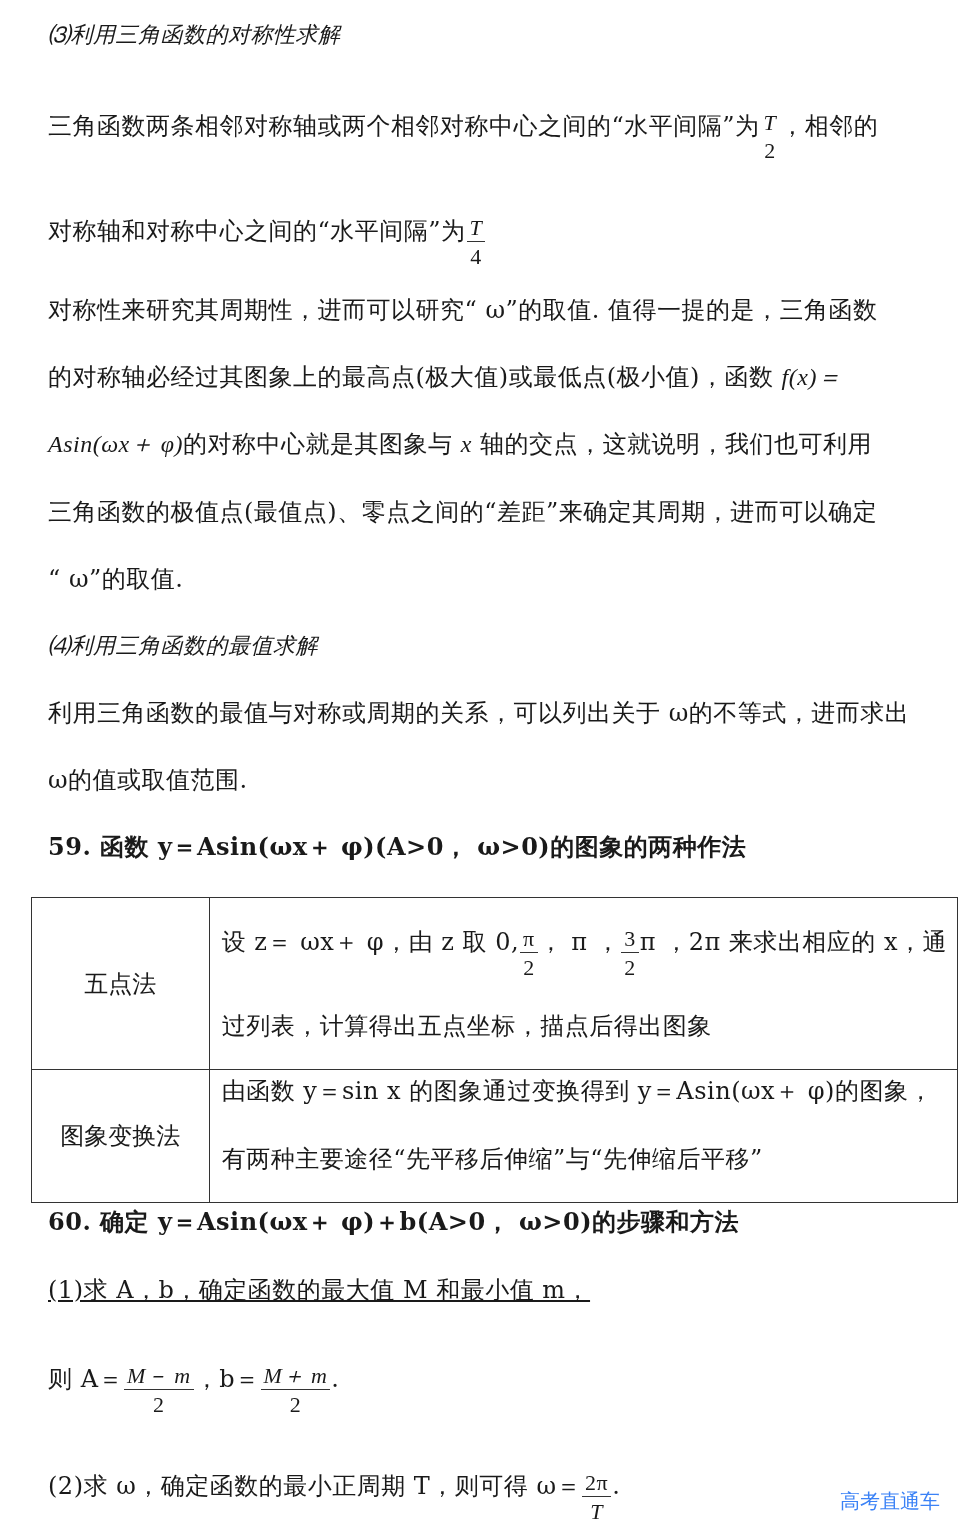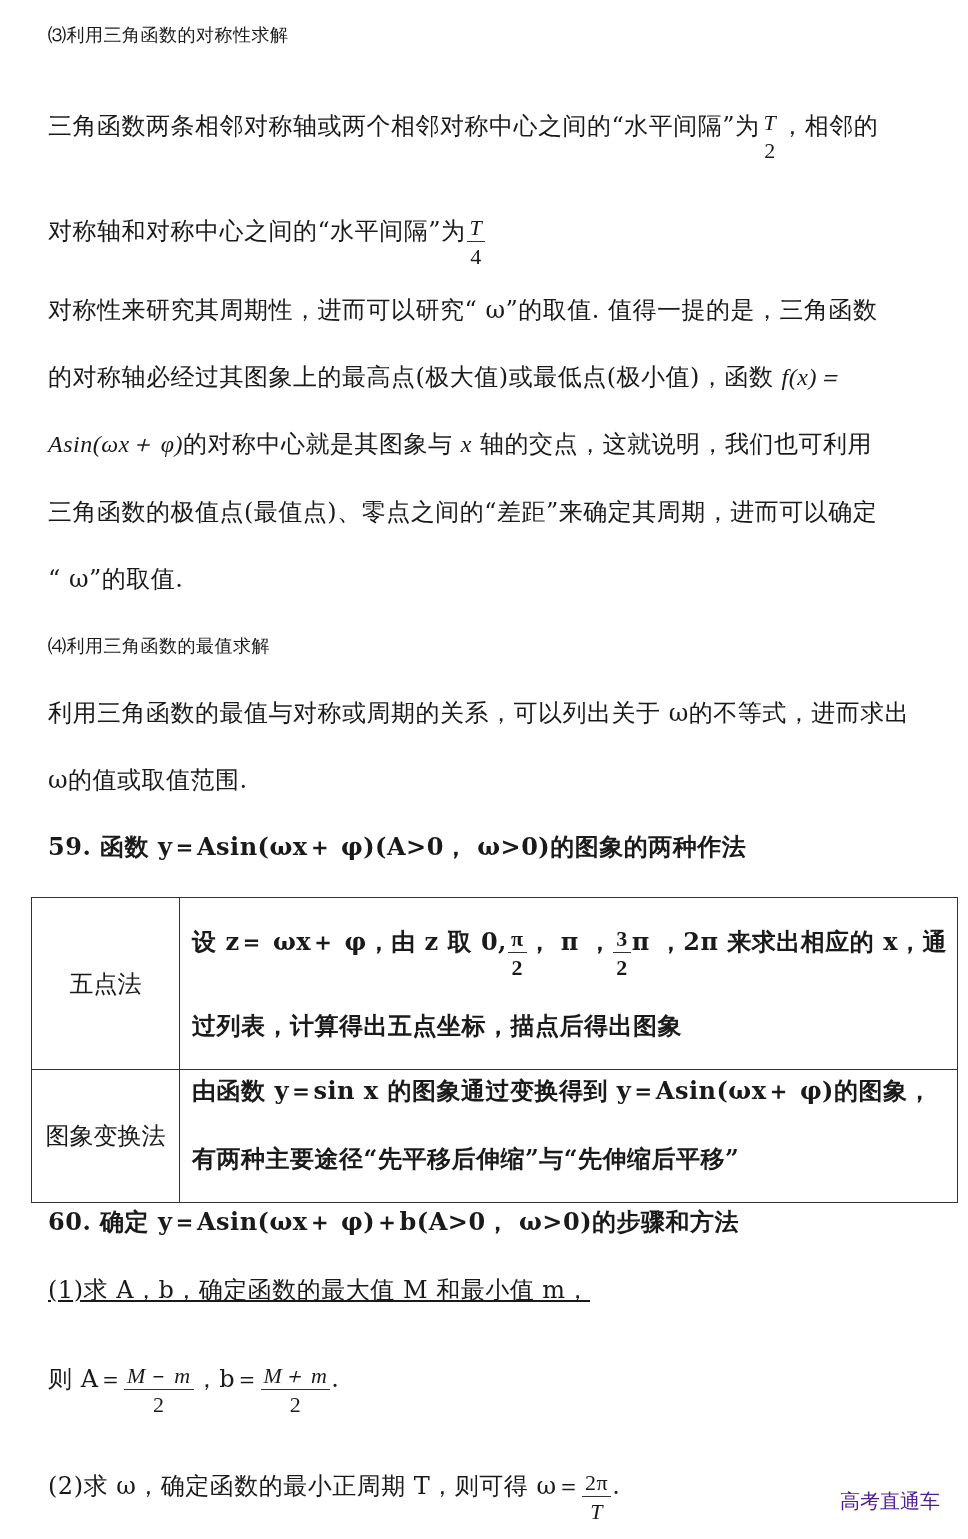--- a/index.html
+++ b/index.html
@@ -5,47 +5,47 @@
   html, body { margin: 0; padding: 0; background: #ffffff; }
   body {
     width: 968px; height: 1539px; position: relative; overflow: hidden;
     font-family: "DejaVu Serif", "Liberation Serif", serif;
     color: #1a1a1a;
   }
   .line {
     position: absolute; left: 48px; white-space: nowrap;
     font-size: 24px; line-height: 30px; letter-spacing: 0.5px;
   }
-  .sub { font-size: 18px; }
+  .sub { font-size: 22px; font-style: italic; }
   .bold { font-weight: bold; }
   .it { font-style: italic; font-family: "Liberation Serif", serif; }
   .frac {
     display: inline-block; vertical-align: middle; text-align: center;
     font-family: "Liberation Serif", serif; font-size: 22px; line-height: 1;
     margin: 0 1px;
   }
   .frac .num { display: block; padding: 0 3px 2px 3px; border-bottom: 1px solid #333; }
   .frac .num.noline { border-bottom: none; }
   .frac .den { display: block; padding-top: 4px; }
   .frac.tall { position: relative; top: 10px; }
 
   table.methods {
     position: absolute; left: 31px; top: 897px; width: 927px;
     border-collapse: collapse;
   }
   table.methods td {
     border: 1.5px solid #333; vertical-align: middle; font-size: 24px;
   }
   td.mname { width: 176px; text-align: center; }
-  td.mdesc { padding: 0 10px 0 12px; font-weight: bold; }
+  td.mdesc { padding: 0 10px 0 12px; }
   .cellline { display: block; white-space: nowrap; line-height: 30px; letter-spacing: 0.5px; }
 
   .watermark {
     position: absolute; right: 28px; top: 1488px;
-    font-family: "DejaVu Sans", sans-serif; font-size: 20px; color: #4c1d95;
+    font-family: "DejaVu Sans", sans-serif; font-size: 20px; color: #3b82f6;
   }
 </style>
 </head>
 <body>
 
 <div class="line sub" style="top:20px;">⑶利用三角函数的对称性求解</div>
 
 <div class="line" style="top:102px;">
   <span>三角函数两条相邻对称轴或两个相邻对称中心之间的“水平间隔”为</span><span class="frac tall"><span class="num noline it">T</span><span class="den">2</span></span><span>，相邻的</span>
 </div>

